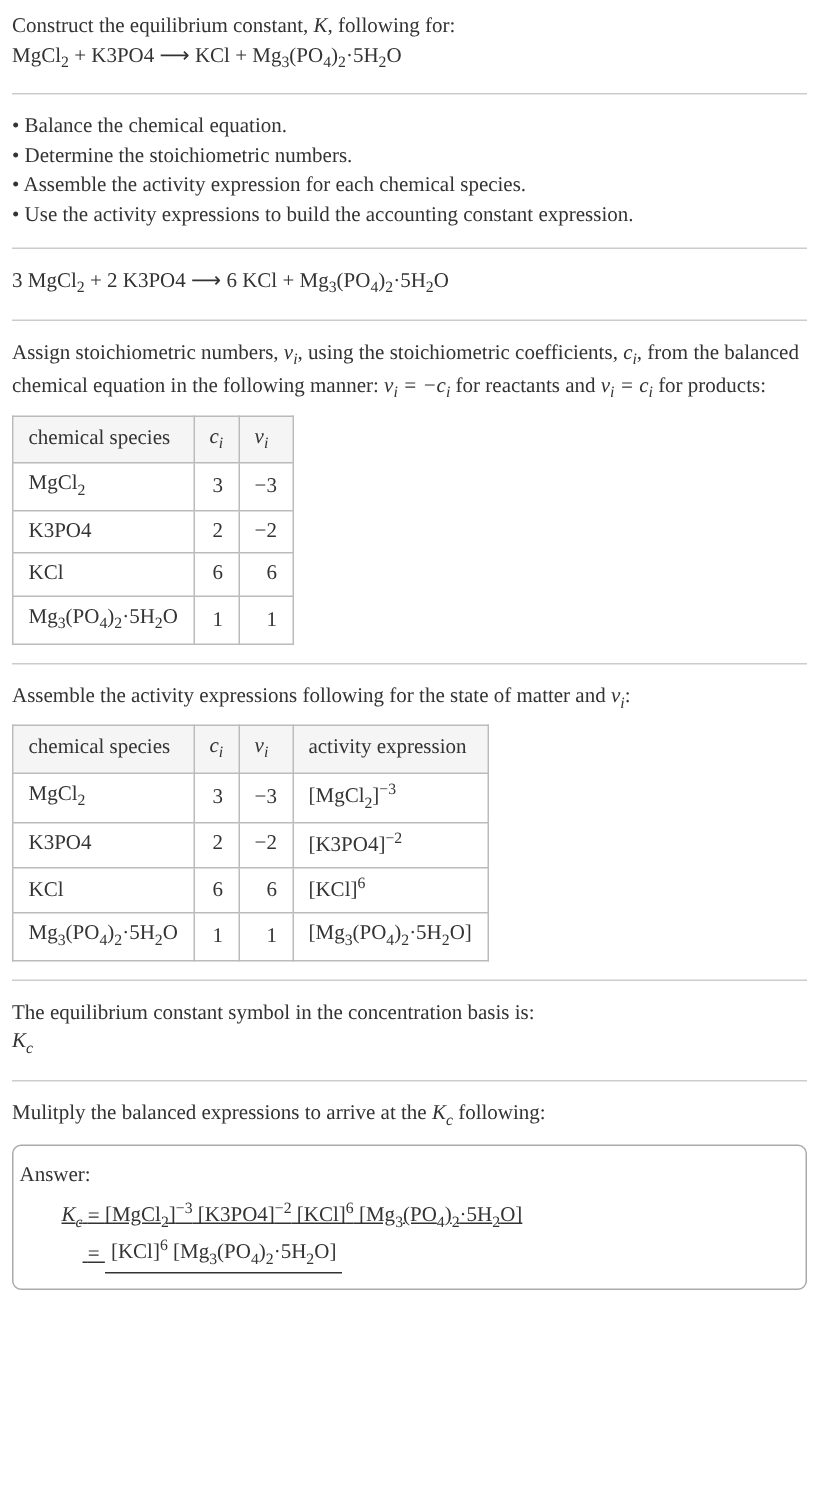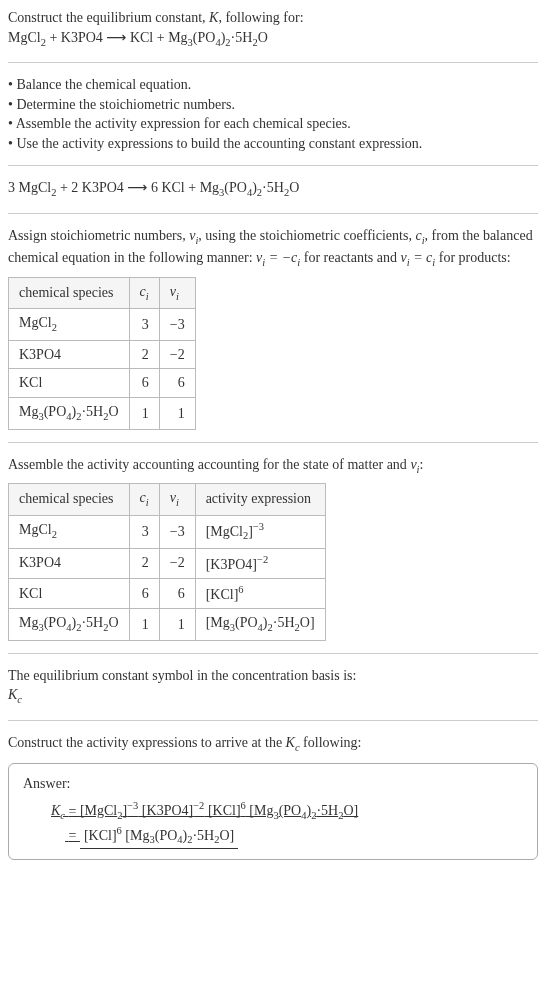--- a/index.html
+++ b/index.html
@@ -32,21 +32,21 @@
   }
   th {
     background: #f5f5f5;
   }
   td.num {
     text-align: right;
   }
   .answer-box {
     border: 1px solid #aaa;
     border-radius: 6px;
-    padding: 10px 14px;
+    padding: 10px 4px;
     margin-top: 8px;
   }
   .answer-box .label {
     margin-bottom: 6px;
   }
   .eq {
     font-style: italic;
     font-family: Georgia, serif;
   }
   sub, sup {
@@ -140,21 +140,21 @@
       <td class="num">1</td>
       <td class="num">1</td>
     </tr>
   </tbody>
     </table>
 </div>
 
 <hr>
 
 <div class="section">
-  <span>Assemble the activity accounting accounting for the state of matter and </span><span class="eq">ν<sub>i</sub></span><span>:</span>
+  <span>Assemble the activity expressions following for the state of matter and </span><span class="eq">ν<sub>i</sub></span><span>:</span>
 
   <table>
     <tbody>
         <tr>
       <th>chemical species</th>
       <th><span class="eq">c<sub>i</sub></span></th>
       <th><span class="eq">ν<sub>i</sub></span></th>
       <th>activity expression</th>
     </tr>
     <tr>
@@ -188,21 +188,21 @@
 <hr>
 
 <div class="section">
   <div>The equilibrium constant symbol in the concentration basis is:</div>
   <div class="eq">K<sub>c</sub></div>
 </div>
 
 <hr>
 
 <div class="section">
-  <span>Construct the activity expressions to arrive at the </span><span class="eq">K<sub>c</sub></span><span> following:</span>
+  <span>Mulitply the balanced expressions to arrive at the </span><span class="eq">K<sub>c</sub></span><span> following:</span>
 </div>
 
 <div class="answer-box">
   <div class="label">Answer:</div>
   <div class="indent">
     <span class="eq">K<sub>c</sub></span>
     <span> = </span>
     <span>[MgCl<sub>2</sub>]<sup>−3</sup> [K3PO4]<sup>−2</sup> [KCl]<sup>6</sup> [Mg<sub>3</sub>(PO<sub>4</sub>)<sub>2</sub>·5H<sub>2</sub>O]</span><br>
     <span style="visibility:hidden" class="eq">K<sub>c</sub></span>
     <span> = </span>

